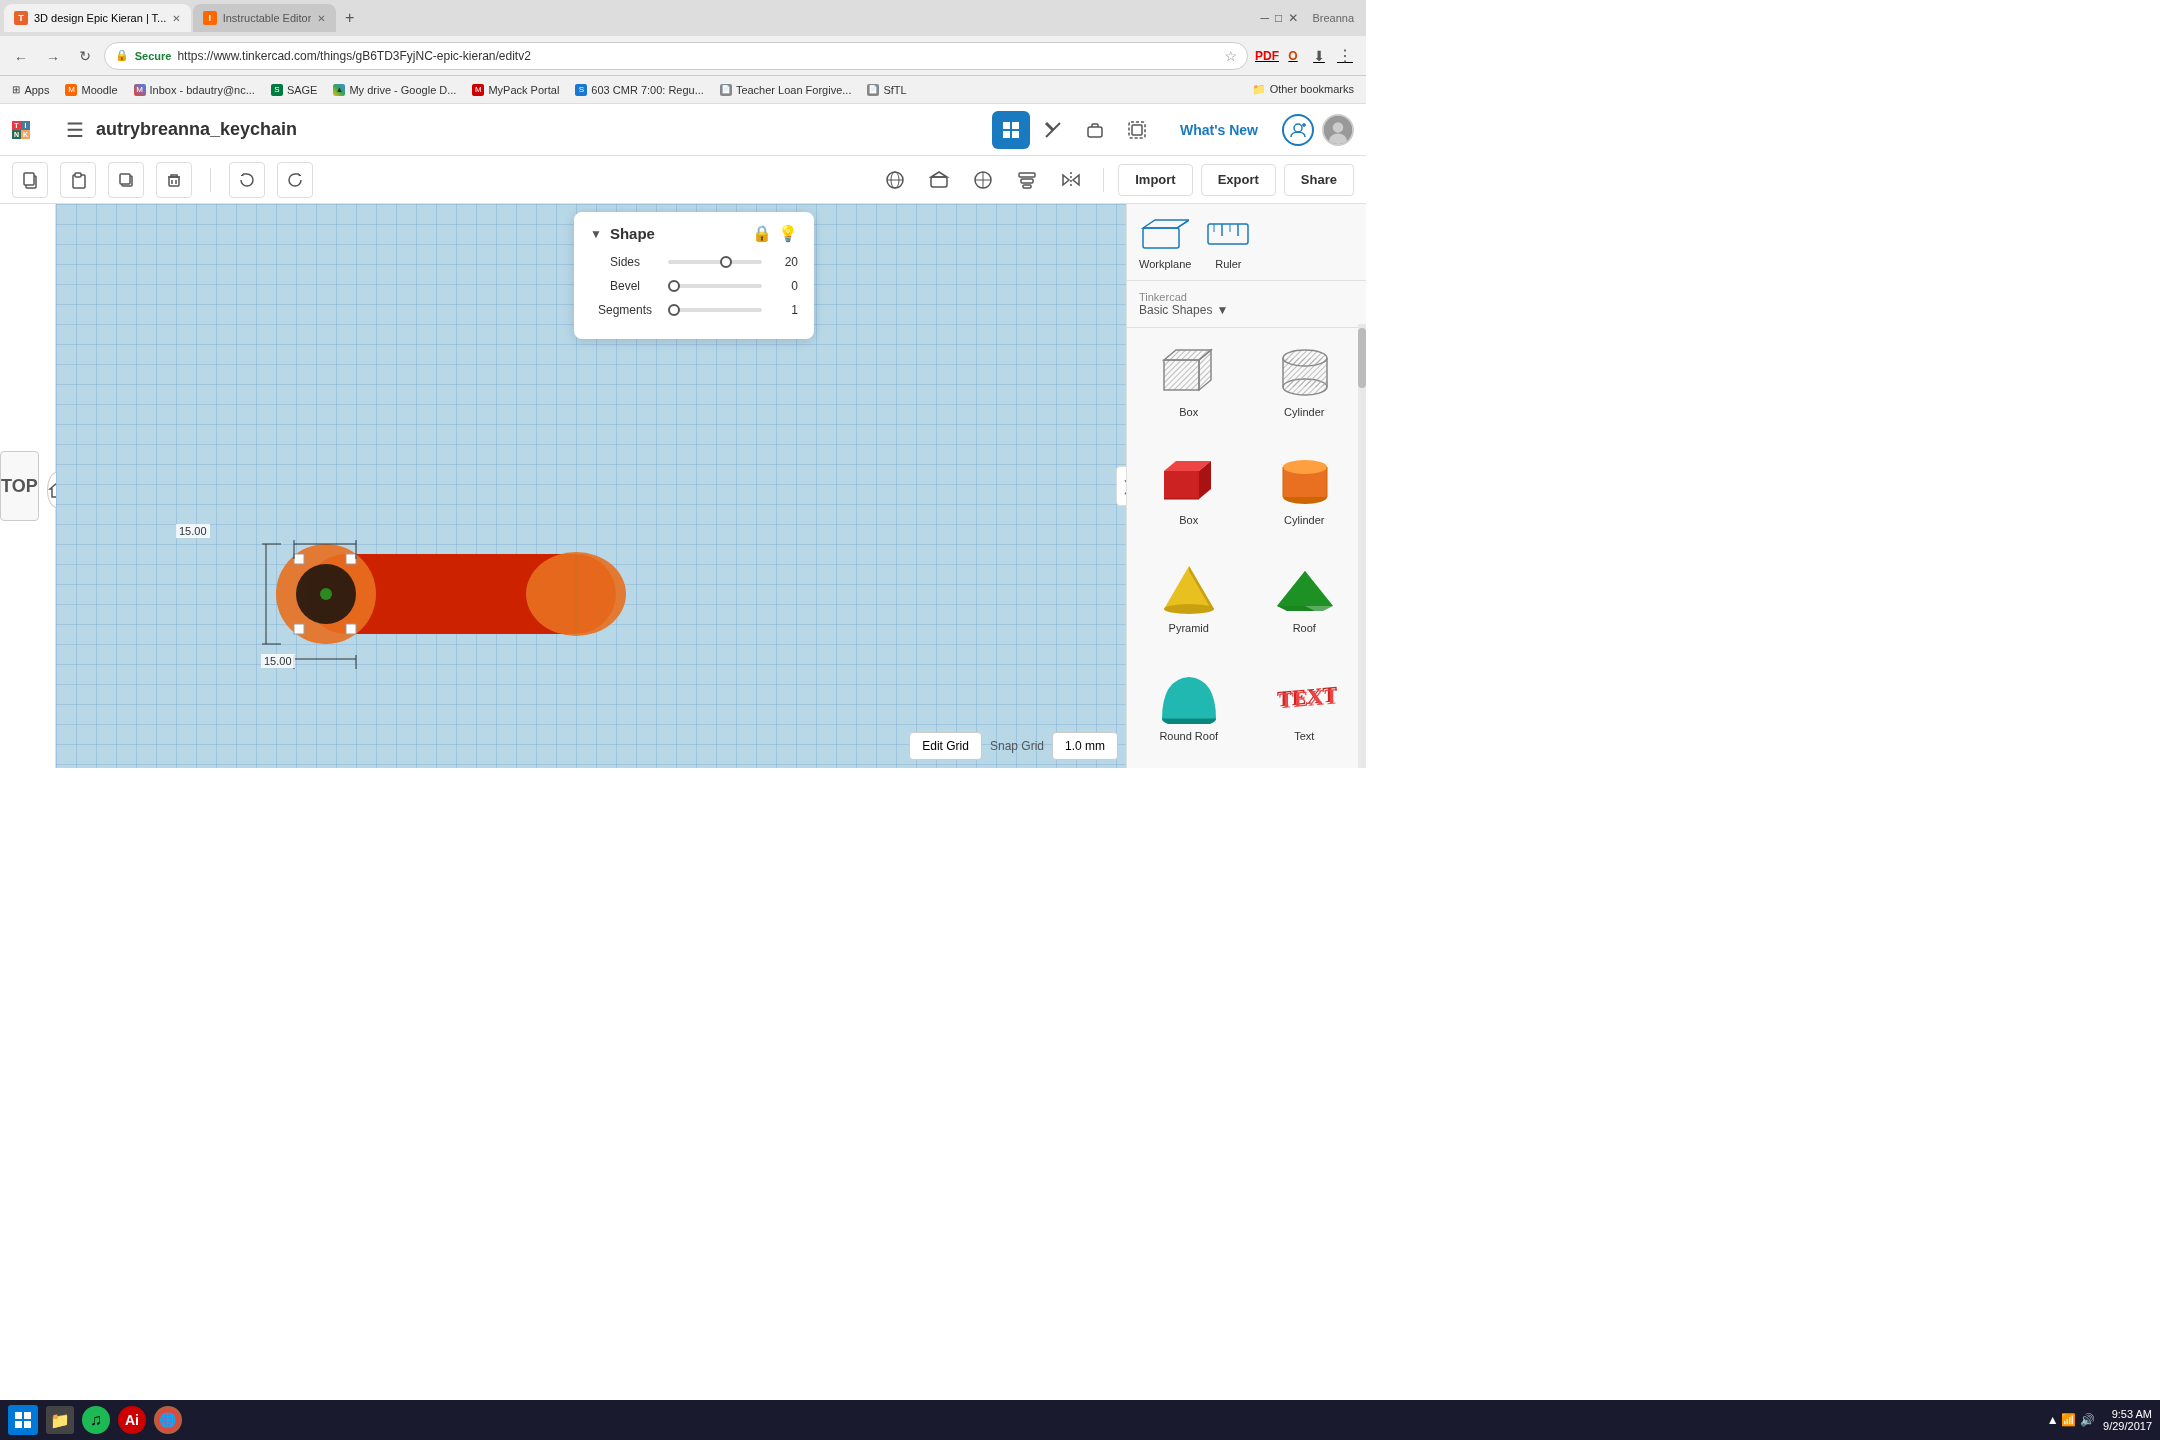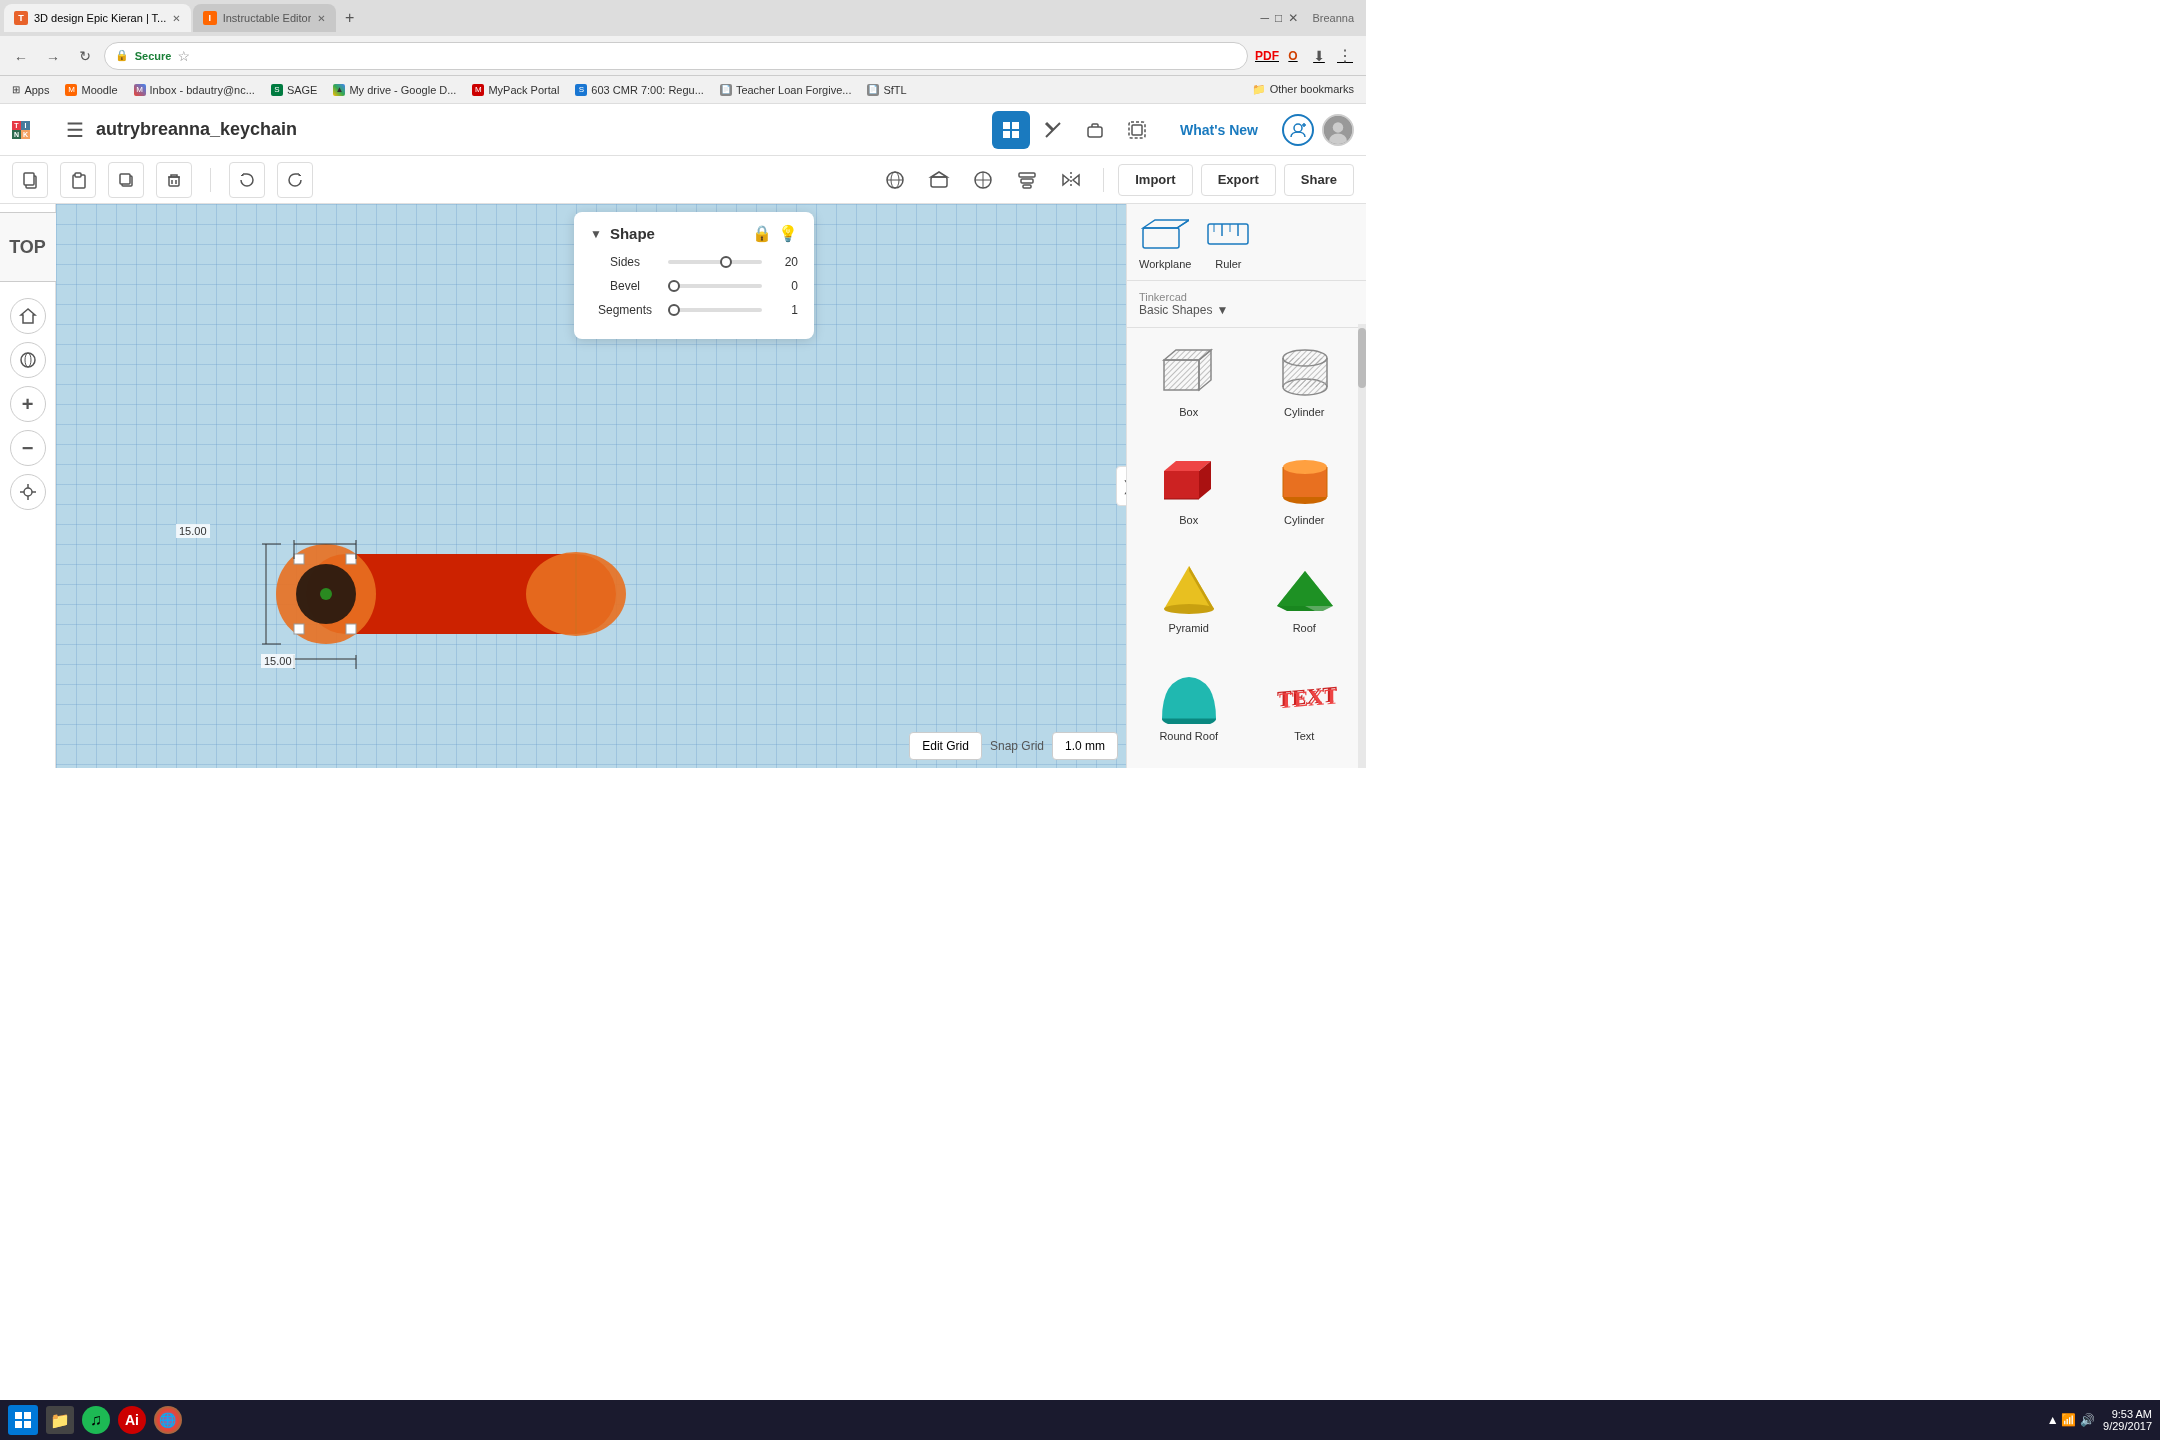--- a/index.html
+++ b/index.html
@@ -60,21 +60,21 @@
     .shape-tool-btn { width: 36px; height: 36px; border-radius: 4px; display: flex; align-items: center; justify-content: center; cursor: pointer; border: none; background: transparent; font-size: 18px; color: #555; }
     .import-btn, .export-btn, .share-btn { height: 32px; padding: 0 16px; border-radius: 4px; font-size: 13px; cursor: pointer; border: 1px solid #ddd; font-weight: 600; }
     .import-btn { background: #fff; color: #333; }
     .export-btn { background: #fff; color: #333; }
     .share-btn { background: #fff; color: #333; }
 
     
     .main-content { display: flex; flex: 1; overflow: hidden; }
 
     
-    .left-panel { width: 56px; background: #fff; border-right: 1px solid #e0e0e0; display: flex; flex-direction: column; align-items: center; padding-top: 8px; gap: 8px; }
+    .left-panel { width: 56px; background: #fff; border-right: 1px solid #e0e0e0; display: flex; flex-direction: row; align-items: center; padding-top: 8px; gap: 8px; }
     .view-label { width: 70px; height: 70px; border: 1px solid #ccc; border-radius: 4px; display: flex; align-items: center; justify-content: center; font-size: 18px; font-weight: bold; color: #555; margin-bottom: 8px; background: #f8f8f8; }
     .nav-control-btn { width: 36px; height: 36px; border-radius: 50%; border: 1px solid #ccc; display: flex; align-items: center; justify-content: center; cursor: pointer; background: #fff; font-size: 18px; color: #555; }
 
     
     .canvas-area { flex: 1; position: relative; background: #b8d8e8; overflow: hidden; }
     .canvas-grid { position: absolute; inset: 0; background-image: 
       linear-gradient(rgba(100,150,200,0.3) 1px, transparent 1px),
       linear-gradient(90deg, rgba(100,150,200,0.3) 1px, transparent 1px);
       background-size: 20px 20px; }
     
@@ -158,20 +158,21 @@
     </div>
   </div>
 
   <div class="browser-toolbar">
     <button class="nav-btn">←</button>
     <button class="nav-btn">→</button>
     <button class="nav-btn">↻</button>
     <div class="address-bar">
       <span class="security-icon">🔒</span>
       <span style="font-size:11px; color:#1a7f37; font-weight:600;">Secure</span>
+      <span class="address-text">https://www.tinkercad.com/things/gB6TD3FyjNC-epic-kieran/editv2</span>
       <span class="star-icon">☆</span>
     </div>
     <div class="browser-actions">
       <div class="browser-action-btn" style="color:#e00; font-size:12px; font-weight:bold;">PDF</div>
       <div class="browser-action-btn" style="color:#d04000; font-size:12px; font-weight:bold;">O</div>
       <div class="browser-action-btn" style="font-size:14px; color:#555;">⬇</div>
       <div class="browser-action-btn" style="font-size:16px; color:#555;">⋮</div>
     </div>
   </div>
 

